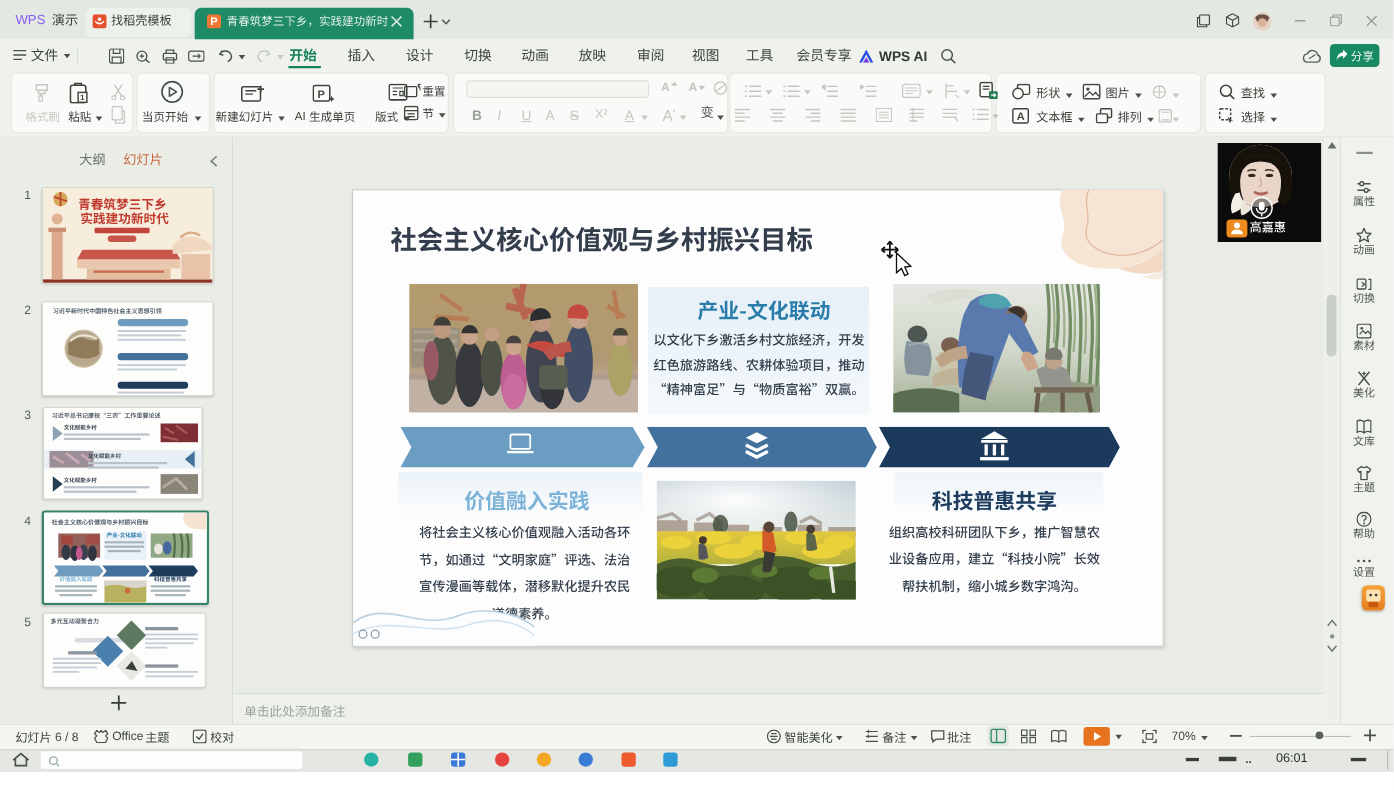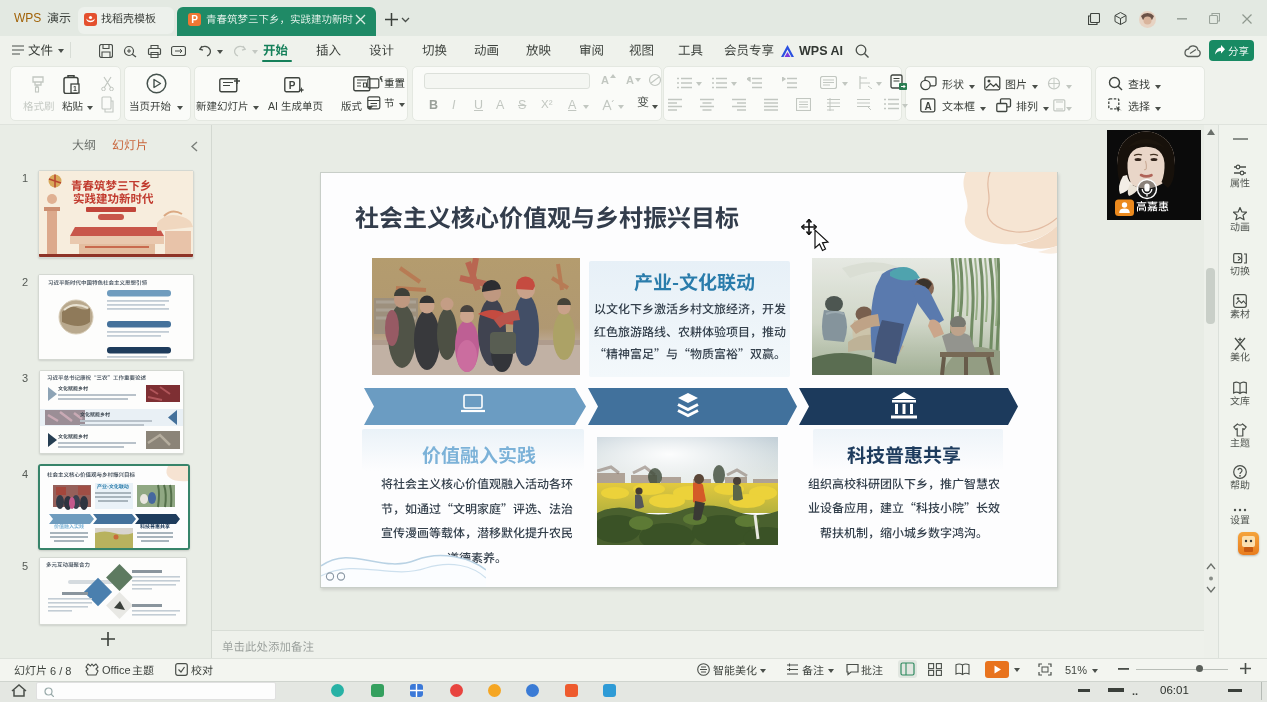--- a/index.html
+++ b/index.html
@@ -1,21 +1,21 @@
 <!DOCTYPE html>
 <html><head><meta charset="utf-8"><style>
 *{margin:0;padding:0;box-sizing:border-box}
 html,body{width:1267px;height:720px;overflow:hidden;background:#fff;font-family:"Liberation Sans",sans-serif}
 #app{position:relative;width:1267px;height:720px;background:#fff}
 .ab{position:absolute}
 .cr{position:absolute;width:0;height:0;border-left:3.5px solid transparent;border-right:3.5px solid transparent;border-top:4px solid #5a5f5a}
 </style></head><body>
 <div id="app">
     <div class="ab" style="left:0px;top:0px;width:1267px;height:36px;background:#e3e9e2"></div>
-    <div class="ab" style="left:14px;top:11px;font-size:12px;color:#a16207;font-weight:400;letter-spacing:0px;white-space:nowrap">WPS</div>
+    <div class="ab" style="left:14px;top:11px;font-size:12px;color:#8b5cf6;font-weight:400;letter-spacing:0px;white-space:nowrap">WPS</div>
     <svg style="position:absolute;left:47.0px;top:11.5px;overflow:visible" width="24" height="14">
       <path transform="translate(0,10.32) scale(0.01200,-0.01200)" d="M672 62C745 23 840 -37 887 -74L944 -27C894 11 799 67 727 103ZM487 95C432 50 341 8 260 -19C277 -32 304 -60 316 -75C396 -41 495 14 558 67ZM95 772C147 745 216 704 250 678L295 738C259 764 190 802 139 826ZM36 501C87 476 155 438 190 413L232 475C197 498 128 534 78 556ZM65 -10 132 -56C179 36 234 159 276 264L217 309C172 197 110 68 65 -10ZM536 829C550 804 565 772 575 745H309V582H378V681H857V582H929V745H659C648 775 629 815 610 845ZM410 255H576V170H410ZM648 255H820V170H648ZM410 396H576V311H410ZM648 396H820V311H648ZM380 591V529H576V454H343V111H890V454H648V529H850V591ZM1234 351C1191 238 1117 127 1035 56C1054 46 1088 24 1104 11C1183 88 1262 207 1311 330ZM1684 320C1756 224 1832 94 1859 10L1934 44C1904 129 1826 255 1753 349ZM1149 766V692H1853V766ZM1060 523V449H1461V19C1461 3 1455 -1 1437 -2C1418 -3 1352 -3 1284 0C1296 -23 1308 -56 1311 -79C1400 -79 1459 -78 1494 -66C1530 -53 1542 -31 1542 18V449H1941V523Z" fill="#3d423d"></path>
     </svg>
     <div class="ab" style="left:78px;top:7px;width:96px;height:27px;background:#edf1ec;border-radius:6px"></div>
     <svg class="ab" style="left:84px;top:13px" width="13" height="13" viewBox="0 0 13 13">
       <rect x="0" y="0" width="13" height="13" rx="3" fill="#e4502e"></rect>
       <path d="M2.5 5.5 C4 8.5 9 8.5 10.5 5.5 L10.5 7 C9 10 4 10 2.5 7 Z" fill="#fff"></path>
       <circle cx="6.5" cy="4.5" r="1.6" fill="#fff"></circle>
     </svg>
     <svg style="position:absolute;left:101.0px;top:13.0px;overflow:visible" width="55" height="13">
@@ -952,21 +952,21 @@
       <path d="M7.5 2 C5.5 0.8 3 0.8 1 1.8 V11 C3 10 5.5 10 7.5 11.5 C9.5 10 12 10 14 11 V1.8 C12 0.8 9.5 0.8 7.5 2 Z M7.5 2 V11.5" fill="none" stroke="#4a4f4a" stroke-width="1.1"></path>
     </svg>
     <div class="ab" style="left:985px;top:661px;width:24px;height:17px;background:#e8731e;border-radius:3px"><svg width="24" height="17">
         <path d="M9.5 4.5 L16 8.5 L9.5 12.5 Z" fill="#fff"></path>
       </svg></div>
     <div class="cr" style="left:1014px;top:668px;border-left-width:3.2px;border-right-width:3.2px;border-top-width:4px;border-top-color:#4a4f4a"></div>
     <svg class="ab" style="left:1038px;top:663px" width="14" height="13" viewBox="0 0 14 13">
       <path d="M1 4 V1 H4 M10 1 H13 V4 M13 9 V12 H10 M4 12 H1 V9" fill="none" stroke="#4a4f4a" stroke-width="1.2"></path>
       <rect x="4" y="4" width="6" height="5" fill="none" stroke="#4a4f4a" stroke-width="1"></rect>
     </svg>
-    <div class="ab" style="left:1065px;top:664px;font-size:11px;color:#3e433e;font-weight:400;letter-spacing:0px;white-space:nowrap">51%</div>
+    <div class="ab" style="left:1065px;top:664px;font-size:11px;color:#3e433e;font-weight:400;letter-spacing:0px;white-space:nowrap">70%</div>
     <div class="cr" style="left:1092px;top:669px;border-left-width:3.2px;border-right-width:3.2px;border-top-width:4px;border-top-color:#4a4f4a"></div>
     <svg class="ab" style="left:1118px;top:668px" width="11" height="4" viewBox="0 0 11 4">
       <rect width="11" height="1.8" fill="#4a4f4a"></rect>
     </svg>
     <div class="ab" style="left:1136px;top:668.5px;width:92px;height:1.4px;background:#b9beb8"></div>
     <div class="ab" style="left:1196px;top:665px;width:7px;height:7px;background:#5a5f5a;border-radius:50%"></div>
     <svg class="ab" style="left:1240px;top:663px" width="11" height="11" viewBox="0 0 11 11">
       <path d="M5.5 0 V11 M0 5.5 H11" stroke="#4a4f4a" stroke-width="1.6"></path>
     </svg>
     <div class="ab" style="left:0px;top:681px;width:1267px;height:21px;background:#e4e7e2;border-top:1px solid #cfd4ce"></div>

